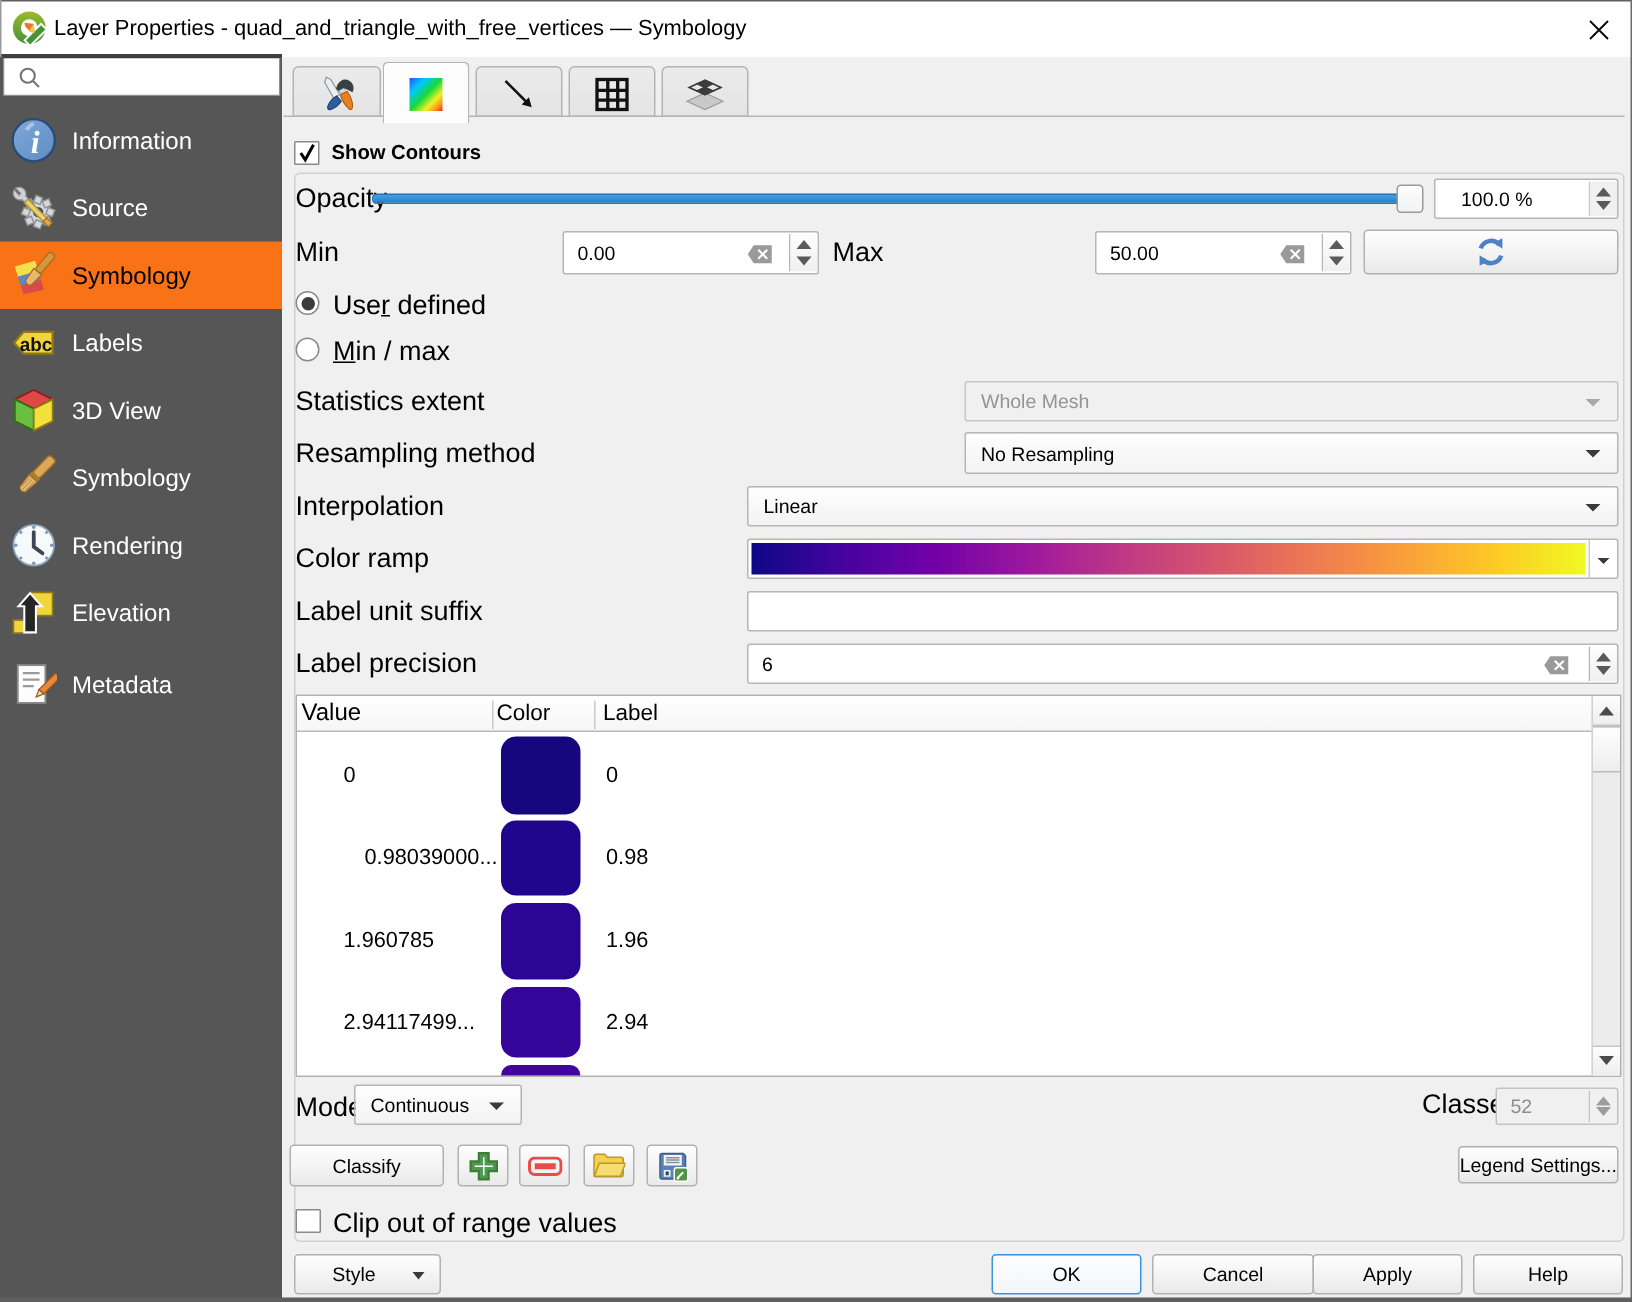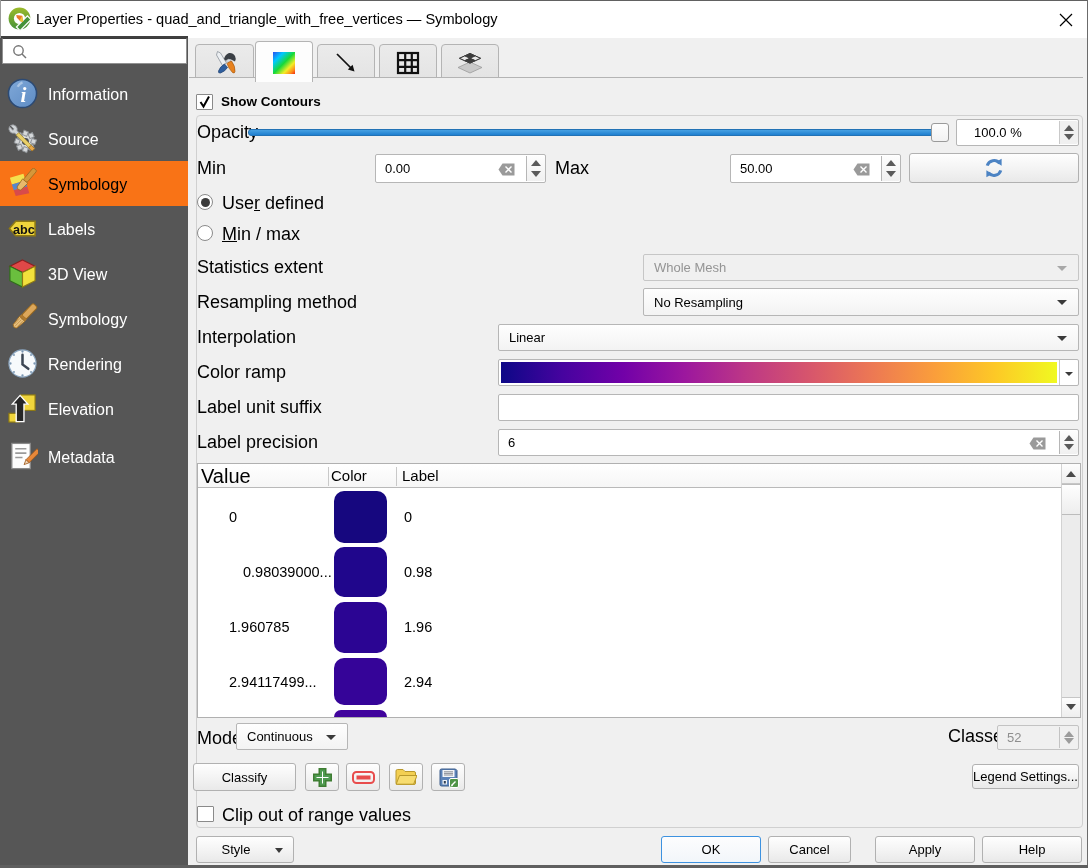--- a/index.html
+++ b/index.html
@@ -358,21 +358,21 @@
         <div class="dn"></div>
       </div>
 </div>
 </div>
 <div id="tablearea">
 <div class="abs" style="left:197px;top:463px;width:884px;height:255px;background:#fff;border:1px solid #b0b0b0;">
 
   <div style="position:absolute;left:0;top:0;width:882px;height:24px;background:linear-gradient(180deg,#fff,#f6f6f6);border-bottom:1px solid #b9b9b9;"></div>
   <div style="position:absolute;left:130px;top:3px;width:1px;height:19px;background:#c9c9c9;"></div>
   <div style="position:absolute;left:198px;top:3px;width:1px;height:19px;background:#c9c9c9;"></div>
-  <div class="abs label" style="left:3px;top:4px;height:17px;font-size:20px;">Value</div>
+  <div class="abs label" style="left:3px;top:4px;height:17px;font-size:16px;">Value</div>
   <div class="abs label" style="left:133px;top:4px;height:17px;font-size:15px;">Color</div>
   <div class="abs label" style="left:204px;top:4px;height:17px;font-size:15px;">Label</div>
 
   <div class="abs label" style="left:31px;top:45px;height:16px;">0</div>
   <div class="abs" style="left:136px;top:27px;width:53px;height:52px;border-radius:10px;background:#16077f;"></div>
   <div class="abs label" style="left:206px;top:45px;height:16px;">0</div>
 
   <div class="abs label" style="left:31px;top:100px;height:16px;margin-left:14px;">0.98039000...</div>
   <div class="abs" style="left:136px;top:83px;width:53px;height:50px;border-radius:10px;background:#20068c;"></div>
   <div class="abs label" style="left:206px;top:100px;height:16px;">0.98</div>
@@ -444,16 +444,16 @@
 <div class="abs btn" style="left:972px;top:764px;width:107px;height:25px;">Legend Settings...</div>
 
 <div class="abs cb" style="left:197px;top:806px;"></div>
 <div class="abs label" style="left:222px;top:807px;height:15px;">Clip out of range values</div>
 
 <div class="abs btn" style="left:196px;top:836px;width:98px;height:27px;">
   <span style="margin-right:18px;">Style</span>
   <div style="position:absolute;right:10px;top:11px;width:0;height:0;border-left:4px solid transparent;border-right:4px solid transparent;border-top:5px solid #3a3a3a;"></div>
 </div>
 <div class="abs btn" style="left:661px;top:836px;width:100px;height:27px;background:linear-gradient(180deg,#fdfdfe,#f2f6fa);border:1px solid #3d92e0;">OK</div>
-<div class="abs btn" style="left:768px;top:836px;width:83px;height:27px;">Cancel</div>
+<div class="abs btn" style="left:768px;top:836px;width:108px;height:27px;">Cancel</div>
 <div class="abs btn" style="left:875px;top:836px;width:100px;height:27px;">Apply</div>
 <div class="abs btn" style="left:982px;top:836px;width:100px;height:27px;">Help</div>
 </div>
 
 </body></html>

